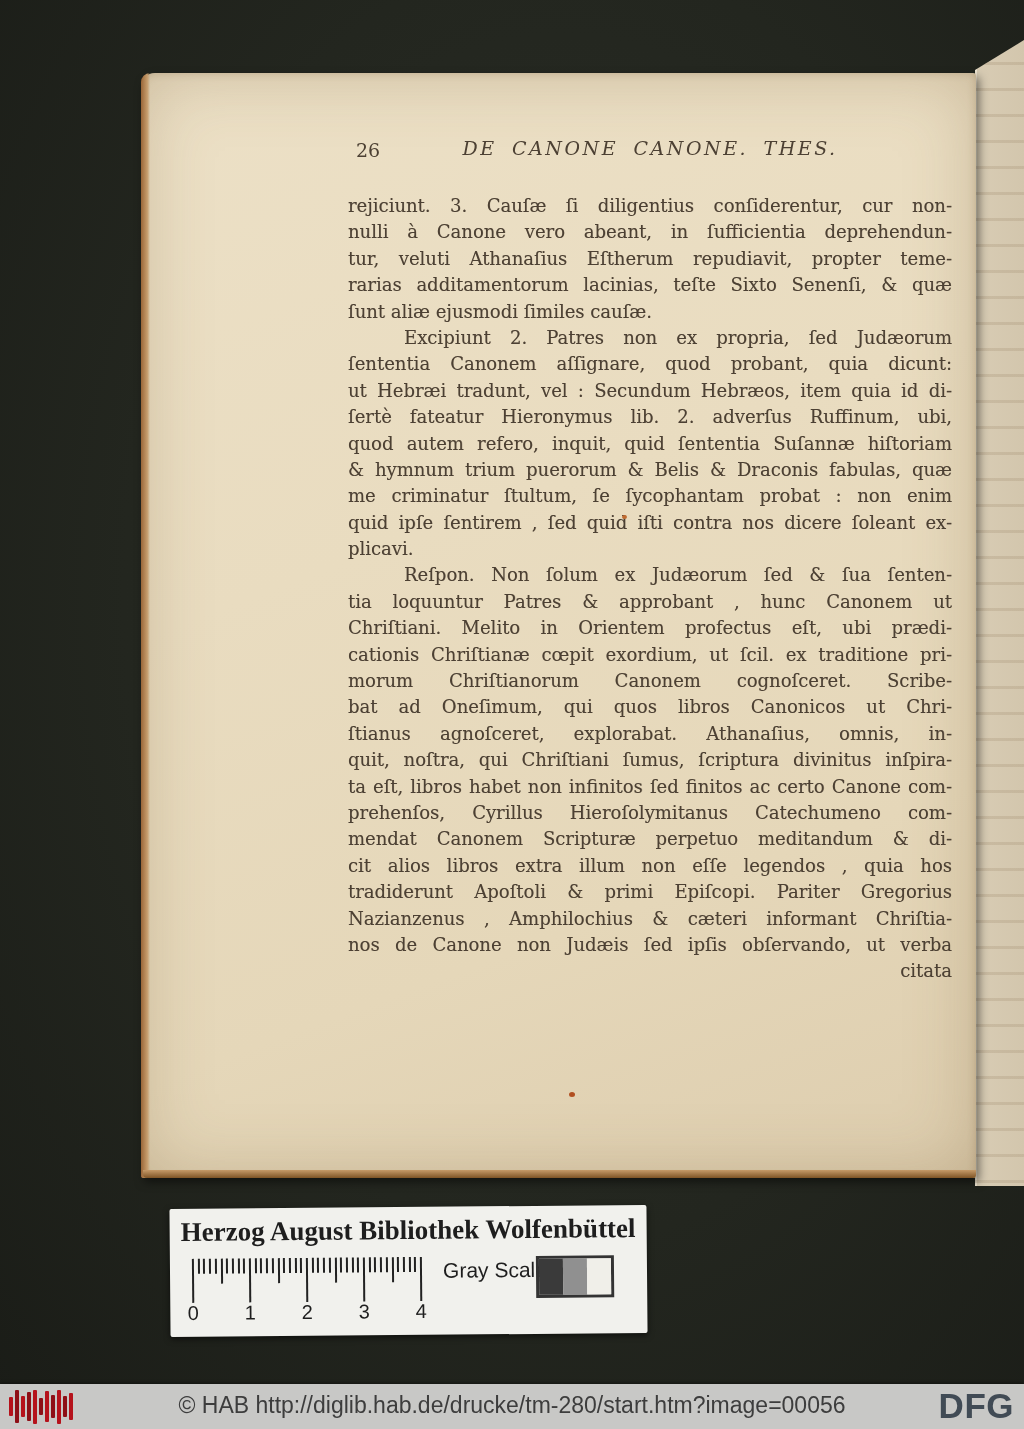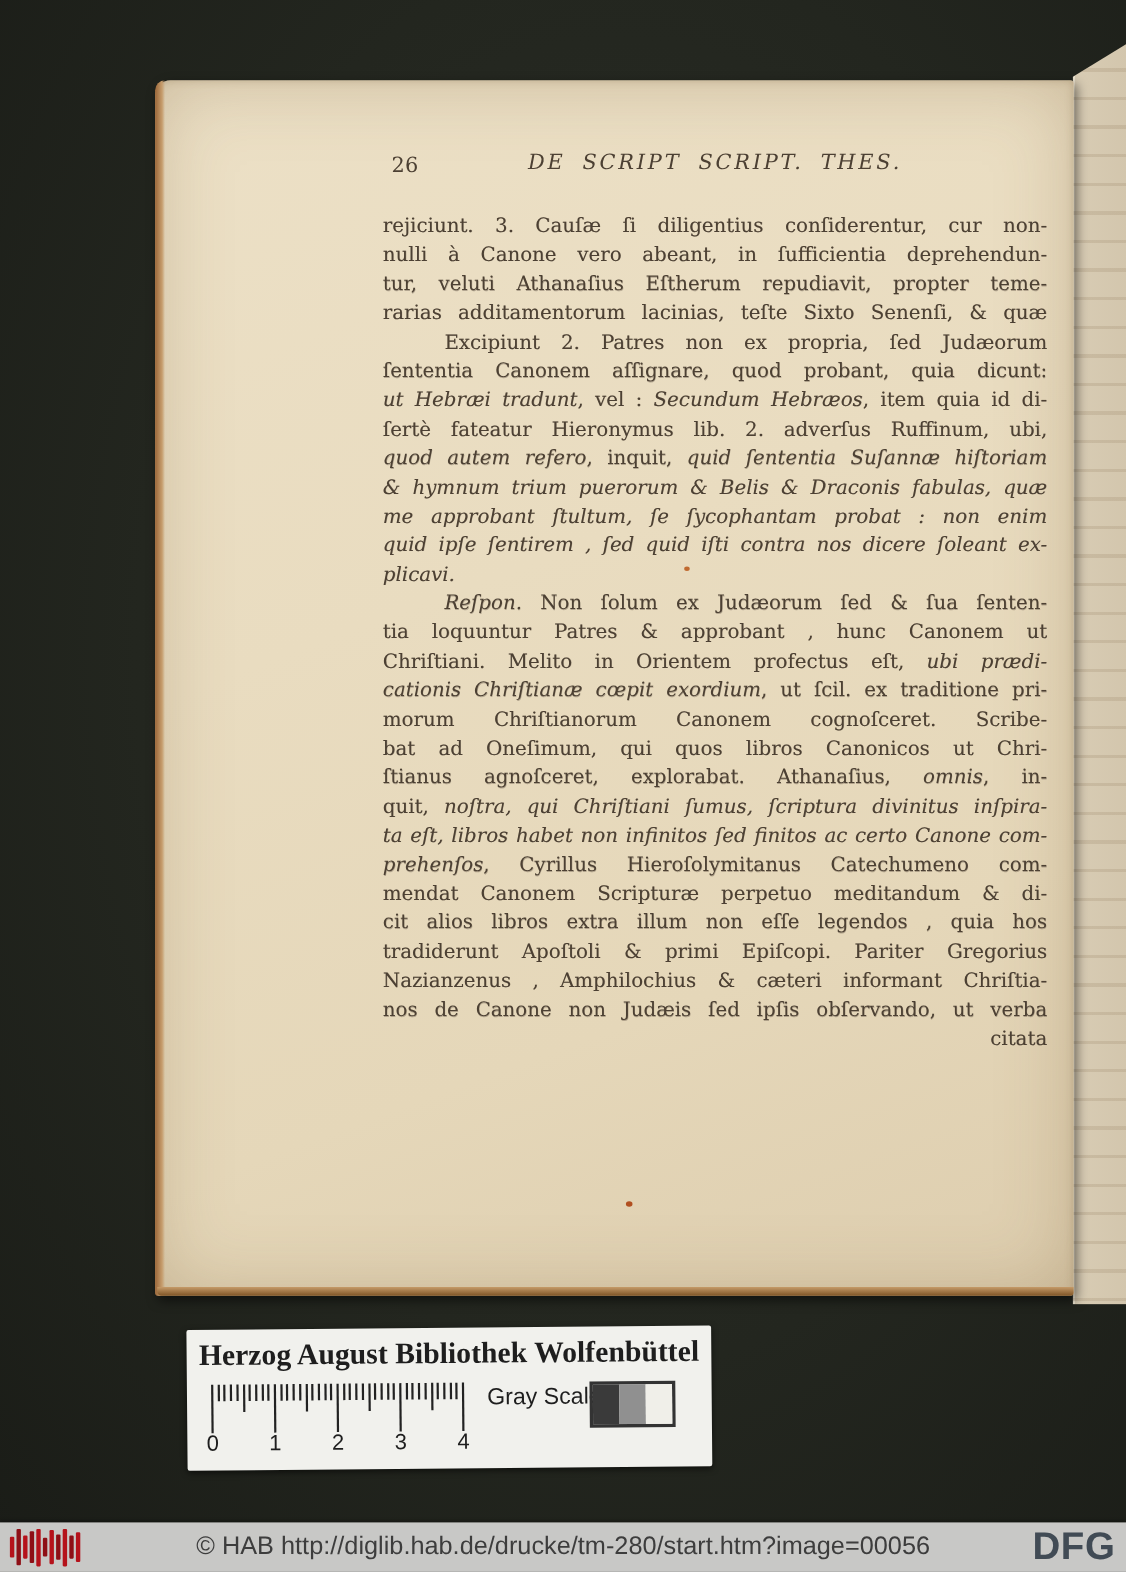--- a/index.html
+++ b/index.html
@@ -30,21 +30,21 @@
   .pagenum{position:absolute;left:8px;top:4px;font-size:19px;}
   .runtitle{position:absolute;left:0;right:0;top:2px;text-align:center;font-style:italic;
             font-size:19px;letter-spacing:2.5px;word-spacing:7px;color:#4c4033;}
   .lines{margin-top:24px;}
   .line{height:26.4px;line-height:26.4px;font-size:18px;color:#4c4033;
         text-align:justify;overflow:hidden;
         text-shadow:0.3px 0.3px 0.4px rgba(76,64,51,0.35);}
   .line.j{text-align-last:justify;}
   .line.r{text-align:right;text-align-last:right;}
   .line.ind{text-indent:56px;}
-  .it{font-style:italic;}
+  .it{}
   
   .card{position:absolute;left:170px;top:1207px;width:477px;height:128px;background:#f1f1ed;
         transform:rotate(-0.5deg);border-radius:2px;box-shadow:0 2px 6px rgba(0,0,0,0.6);}
   .card-title{position:absolute;left:0;right:0;top:8px;text-align:center;
       font-family:"Liberation Serif", serif;font-weight:bold;font-size:27px;color:#1e1e1e;}
   .ruler{position:absolute;left:22px;top:50px;width:232px;height:46px;}
   .tick{position:absolute;top:0;width:2px;background:#222;}
   .tick.mm{height:15px;}
   .tick.half{height:25px;}
   .tick.cm{height:44px;}
@@ -70,34 +70,35 @@
 <body>
 
 <div class="stage">
 
   <div class="leaf-behind"></div>
 
   <div class="page">
     <div class="content">
       <div class="hdr">
         <span class="pagenum">26</span>
-        <span class="runtitle">DE SCRIPT SCRIPT. THES.</span>
+        <span class="runtitle">DE CANONE CANONE. THES.</span>
       </div>
       <div class="lines">
           <div class="line j"><span>rejiciunt. 3.  Cauſæ ſi diligentius conſiderentur, cur non-</span></div>
           <div class="line j"><span>nulli à Canone vero abeant, in ſufficientia deprehendun-</span></div>
           <div class="line j"><span>tur,  veluti Athanaſius Eſtherum repudiavit, propter teme-</span></div>
           <div class="line j"><span>rarias additamentorum lacinias, teſte Sixto Senenſi, &amp; quæ</span></div>
+          <div class="line"><span>ſunt aliæ ejusmodi ſimiles cauſæ.</span></div>
           <div class="line j ind"><span>Excipiunt 2.  Patres non ex  propria, ſed Judæorum</span></div>
           <div class="line j"><span>ſententia Canonem aſſignare, quod probant, quia dicunt:</span></div>
           <div class="line j"><span class="it">ut Hebræi tradunt</span><span>, vel :  </span><span class="it">Secundum Hebræos</span><span>,  item quia id di-</span></div>
           <div class="line j"><span>ſertè fateatur Hieronymus lib. 2. adverſus Ruffinum, ubi,</span></div>
           <div class="line j"><span class="it">quod autem refero</span><span>, inquit, </span><span class="it">quid ſententia Suſannæ hiſtoriam</span></div>
           <div class="line j"><span class="it">&amp; hymnum trium puerorum &amp; Belis &amp; Draconis fabulas, quæ</span></div>
-          <div class="line j"><span class="it">me approbant  ſtultum,  ſe ſycophantam  probat :  non  enim</span></div>
+          <div class="line j"><span class="it">me criminatur  ſtultum,  ſe ſycophantam  probat :  non  enim</span></div>
           <div class="line j"><span class="it">quid ipſe ſentirem ,  ſed quid  iſti  contra nos  dicere  ſoleant ex-</span></div>
           <div class="line"><span class="it">plicavi.</span></div>
           <div class="line j ind"><span class="it">Reſpon.</span><span>  Non ſolum ex Judæorum ſed &amp; ſua ſenten-</span></div>
           <div class="line j"><span>tia loquuntur  Patres &amp; approbant ,  hunc  Canonem ut</span></div>
           <div class="line j"><span>Chriſtiani.   Melito in Orientem profectus eſt, </span><span class="it">ubi prædi-</span></div>
           <div class="line j"><span class="it">cationis Chriſtianæ cœpit exordium</span><span>, ut ſcil. ex traditione pri-</span></div>
           <div class="line j"><span>morum  Chriſtianorum Canonem  cognoſceret.    Scribe-</span></div>
           <div class="line j"><span>bat ad Oneſimum,  qui quos libros  Canonicos ut  Chri-</span></div>
           <div class="line j"><span>ſtianus agnoſceret,  explorabat.   Athanaſius, </span><span class="it">omnis</span><span>, in-</span></div>
           <div class="line j"><span>quit, </span><span class="it">noſtra, qui Chriſtiani ſumus, ſcriptura divinitus  inſpira-</span></div>

